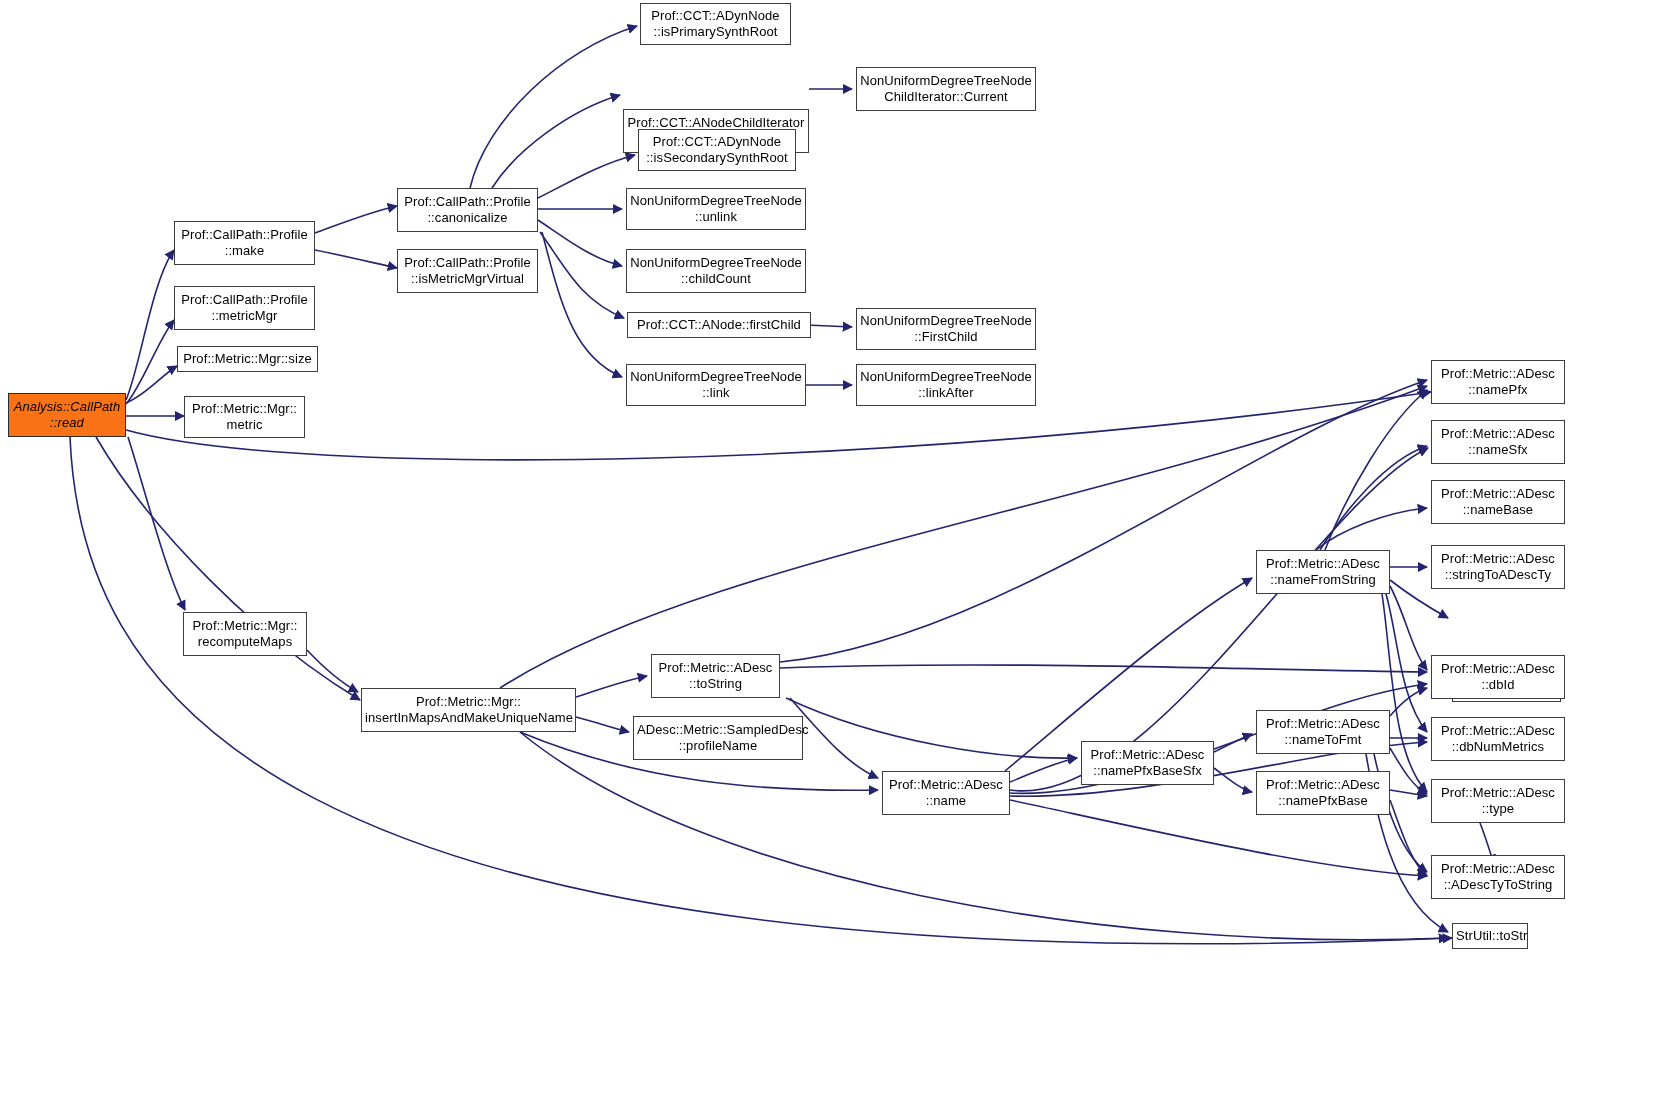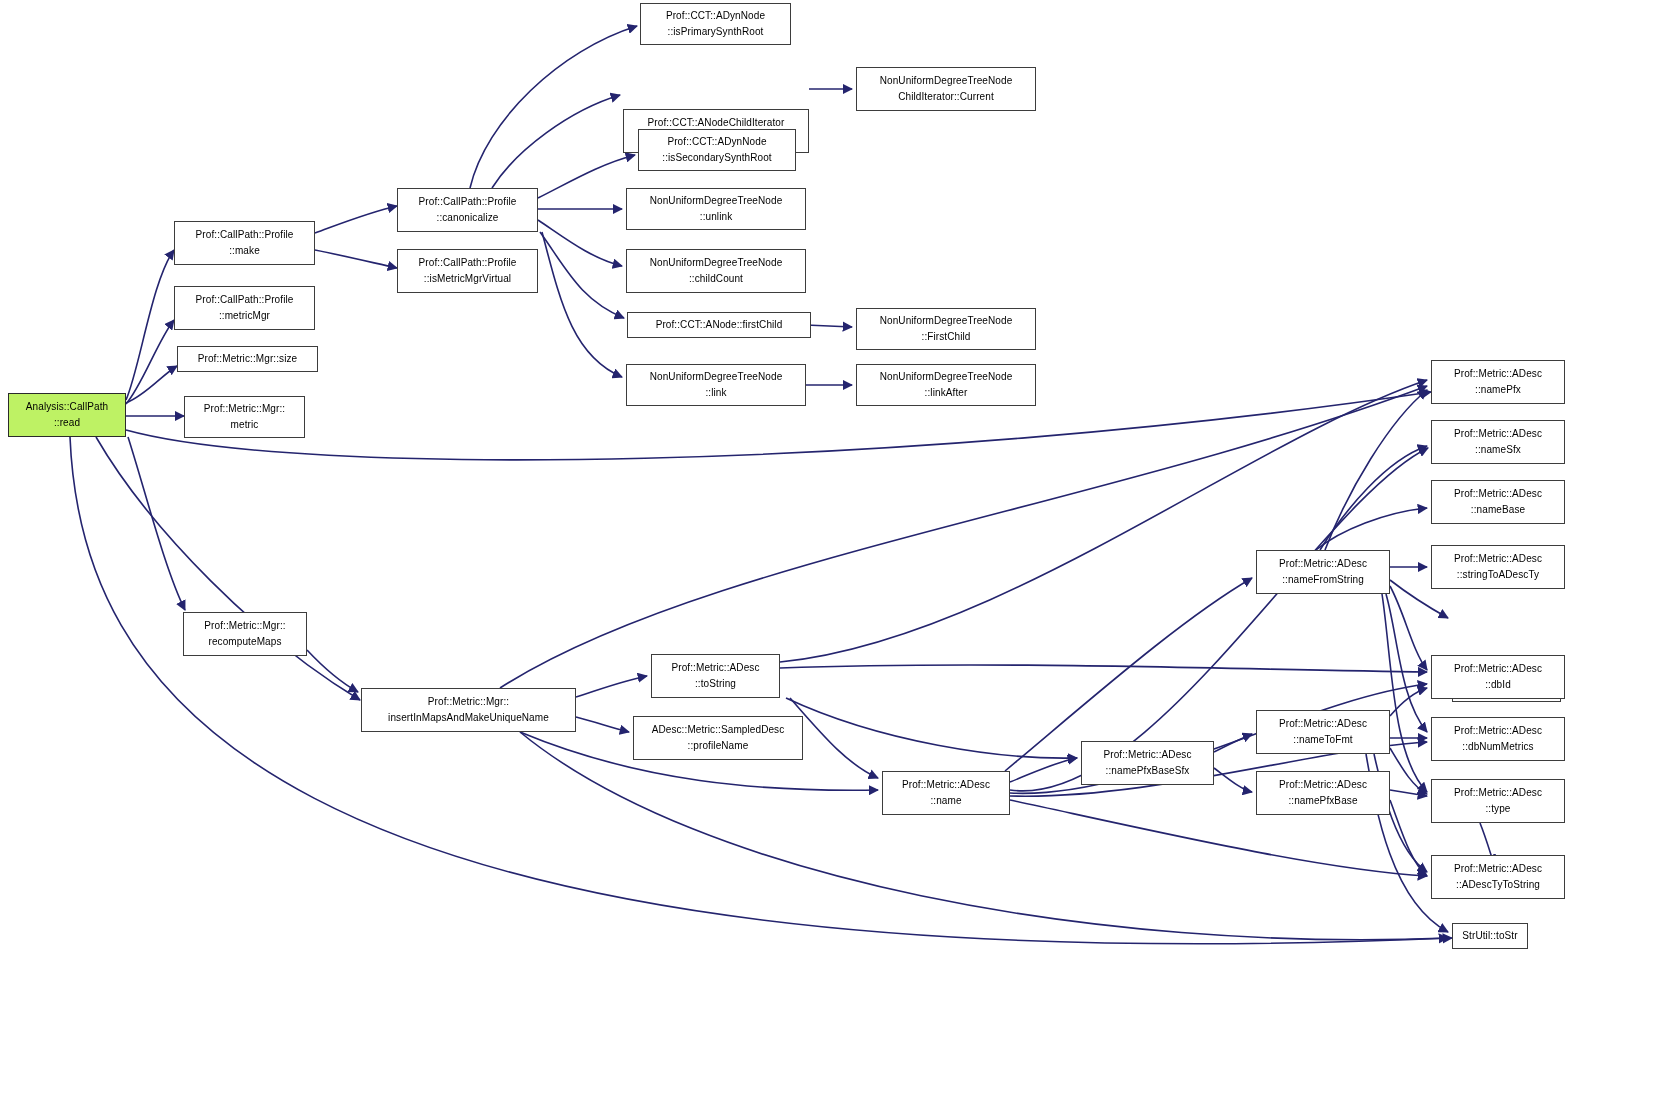--- a/index.html
+++ b/index.html
@@ -1,23 +1,23 @@
 <!DOCTYPE html>
 <html><head>
 <meta charset="utf-8">
 <style>
   html,body{margin:0;padding:0;background:#ffffff;}
   #canvas{position:relative;width:1665px;height:1107px;background:#ffffff;
           font-family:"Liberation Sans","DejaVu Sans",sans-serif;overflow:hidden;}
   #edges{position:absolute;left:0;top:0;width:1665px;height:1107px;}
   .node{position:absolute;box-sizing:border-box;border:1px solid #3d3d3d;
         background:#ffffff;display:flex;align-items:center;justify-content:center;
-        text-align:center;color:#000000;font-size:10px;line-height:16.5px;
+        text-align:center;color:#000000;font-size:13px;line-height:16.5px;
         letter-spacing:0.1px;white-space:pre-line;padding:1px 3px;}
-  .node.root{background:#bef264;border:1px solid #2b2b2b;}
+  .node.root{background:#f97316;border:1px solid #2b2b2b;font-style:italic;}
   .nlabel{display:block;width:100%;}
 </style>
 </head>
 <body>
 
 <div id="canvas">
   <svg id="edges" viewBox="0 0 1665 1107" xmlns="http://www.w3.org/2000/svg">
     <defs>
       <marker id="arrow" viewBox="0 0 10 10" refX="9" refY="5" markerWidth="6.5" markerHeight="6.5" orient="auto-start-reverse">
         <path d="M 0 0 L 10 5 L 0 10 z" fill="#24246e"></path>

